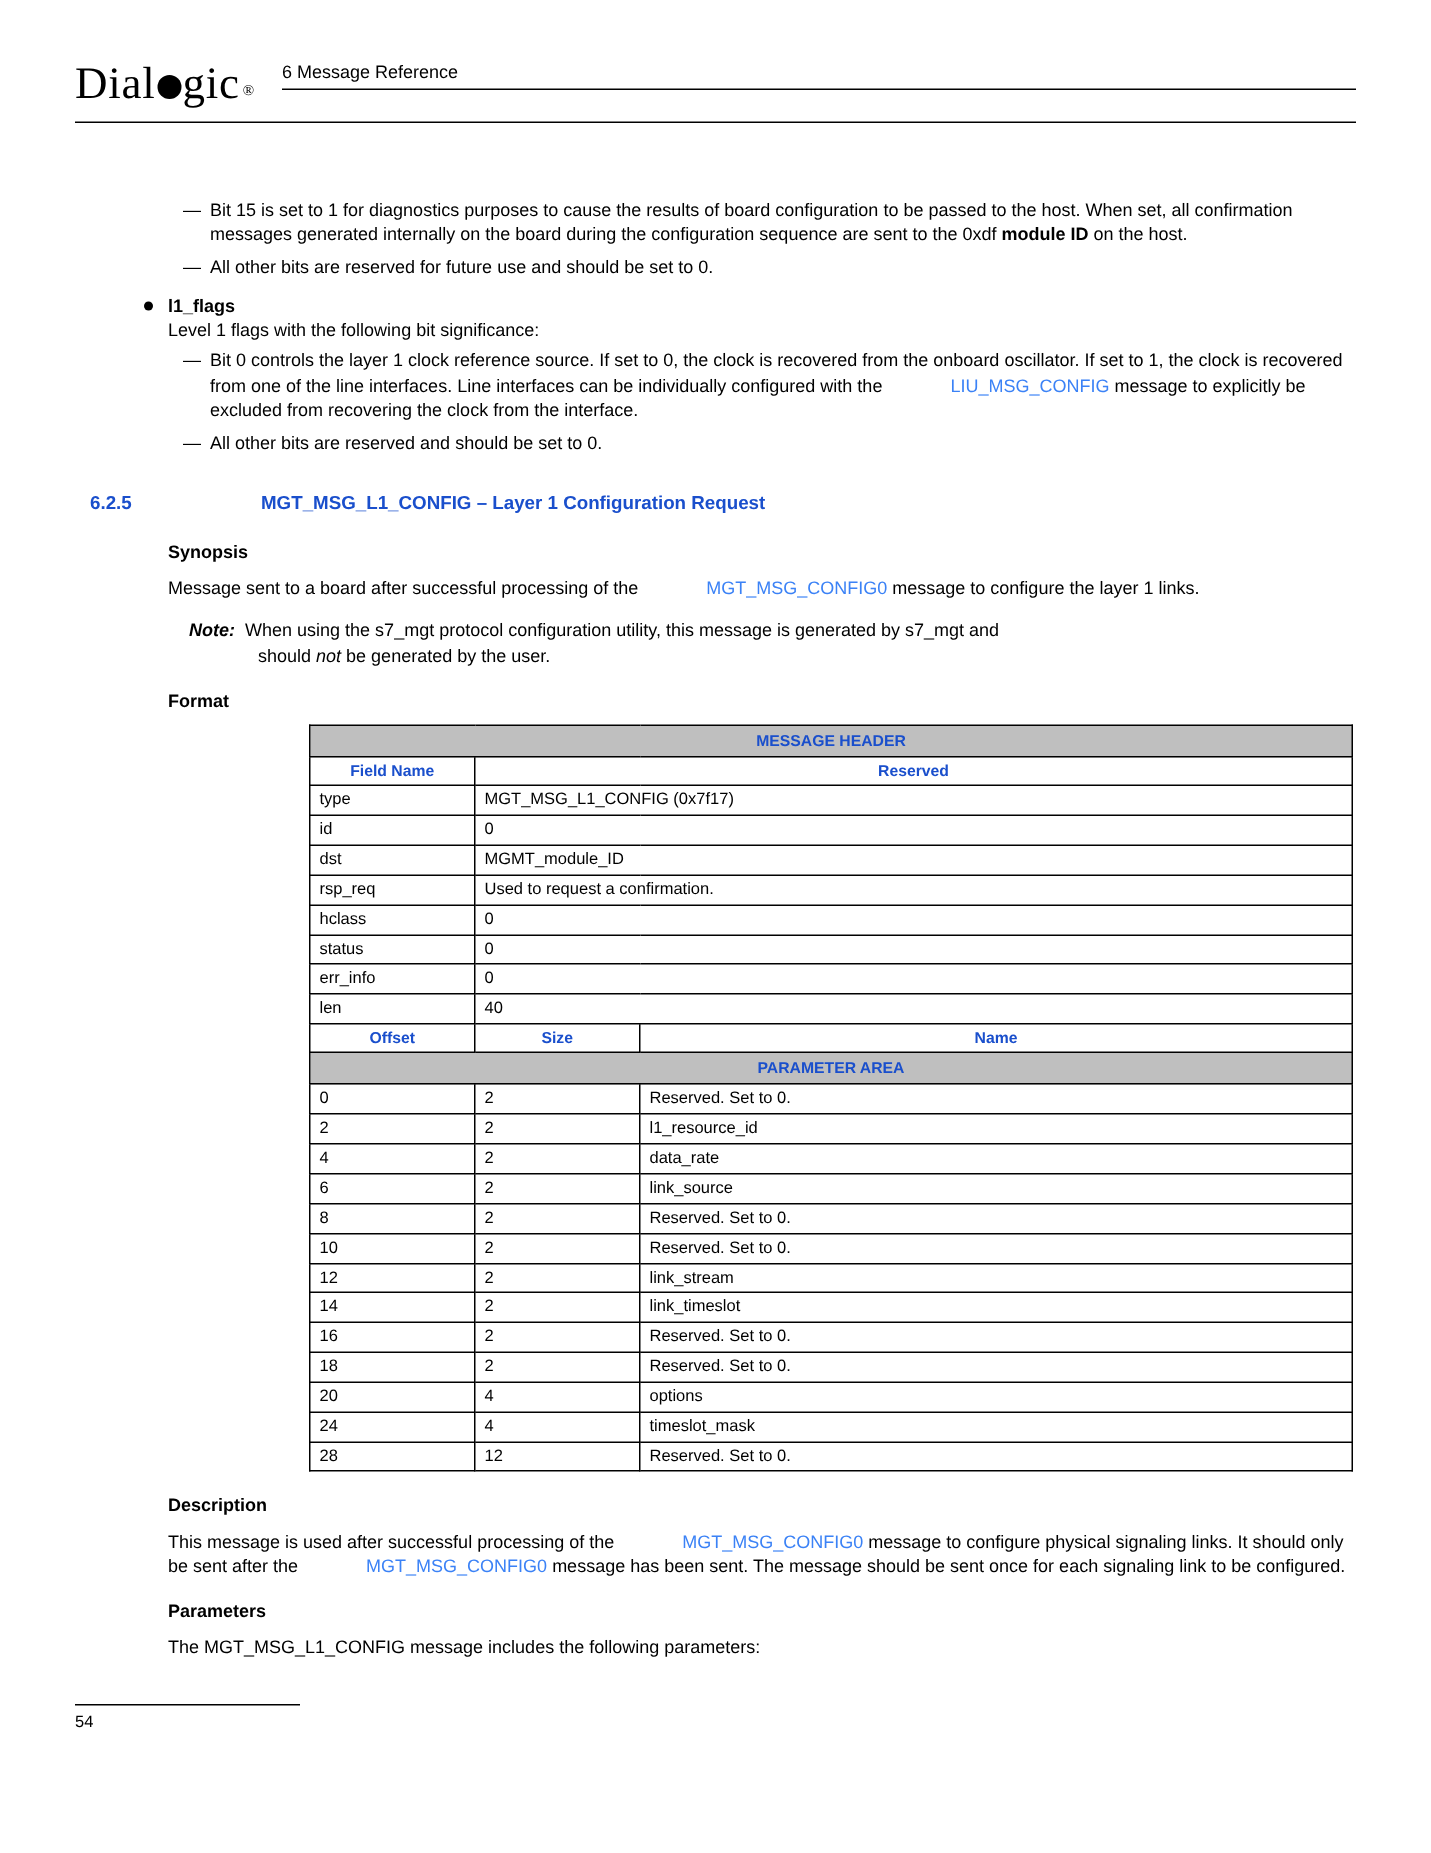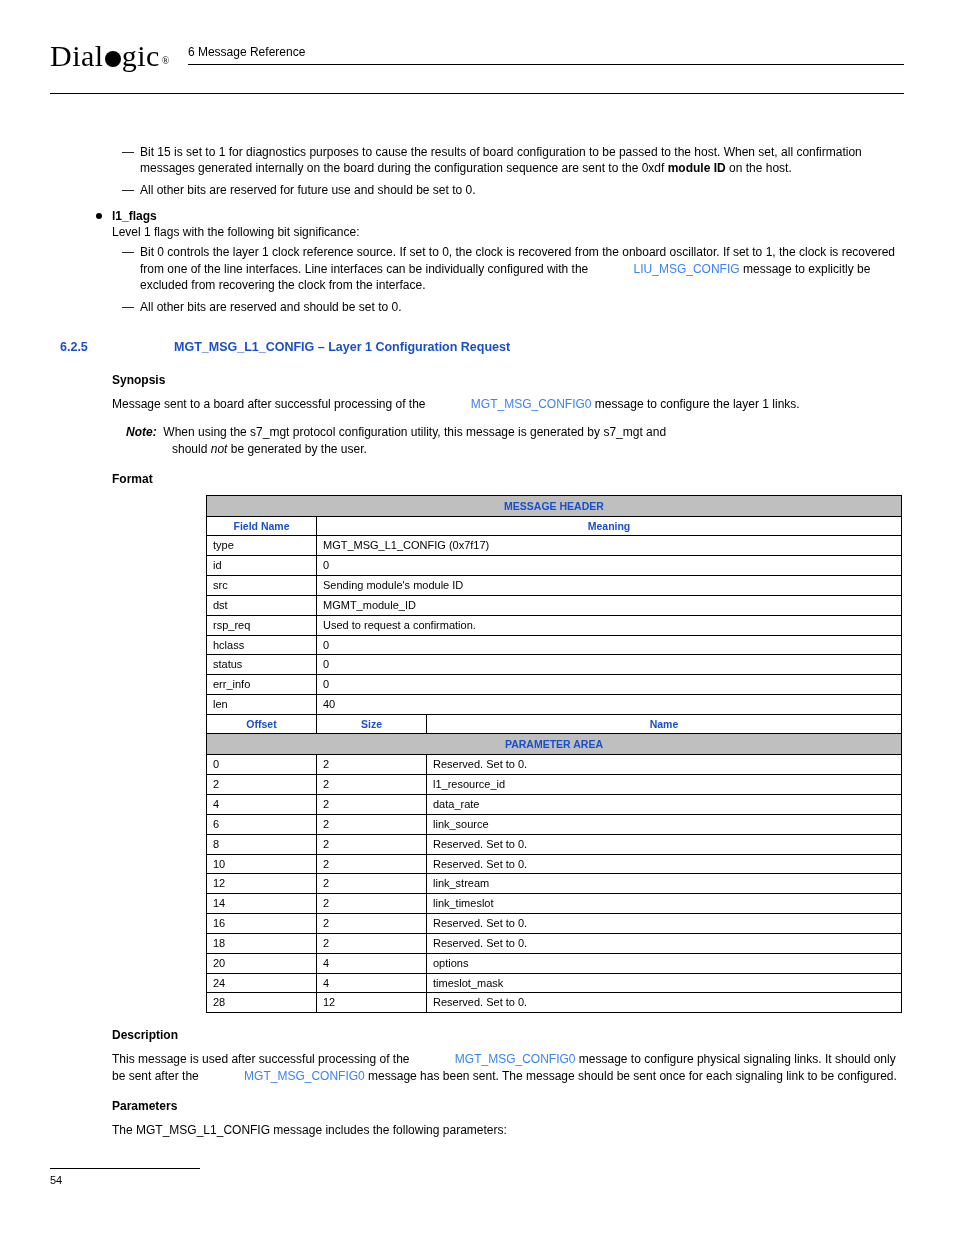--- a/index.html
+++ b/index.html
@@ -7,24 +7,24 @@
     font-family: Verdana, Arial, sans-serif;
     font-size: 12px;
     color: #000;
     background: #fff;
     width: 954px;
     padding: 36px 50px 30px 50px;
     line-height: 1.35;
   }
   .header-row {
     display: flex;
-    align-items: flex-end;
+    align-items: center;
     gap: 18px;
     border-bottom: 1.5px solid #000;
-    padding-bottom: 16px;
+    padding-bottom: 4px;
     margin-bottom: 50px;
   }
   .logo {
     font-family: Georgia, 'Times New Roman', serif;
     font-size: 30px;
     font-weight: 400;
     letter-spacing: 0.5px;
     display: flex;
     align-items: baseline;
   }
@@ -156,35 +156,31 @@
 
   <div class="subhead">Format</div>
 
   <table class="msg">
     <tbody>
         <tr>
           <th colspan="3" class="band">MESSAGE HEADER</th>
         </tr>
     <tr>
       <th class="colhead">Field Name</th>
-      <th class="colhead" colspan="2">Meaning</th>
+      <th class="colhead" colspan="2">Reserved</th>
     </tr>
     </tbody>
       <tbody id="hdr-body">
         <tr>
           <td>type</td>
           <td colspan="2">MGT_MSG_L1_CONFIG (0x7f17)</td>
         </tr>
         <tr>
           <td>id</td>
           <td colspan="2">0</td>
-        </tr>
-        <tr>
-          <td>src</td>
-          <td colspan="2">Sending module's module ID</td>
         </tr>
         <tr>
           <td>dst</td>
           <td colspan="2">MGMT_module_ID</td>
         </tr>
         <tr>
           <td>rsp_req</td>
           <td colspan="2">Used to request a confirmation.</td>
         </tr>
         <tr>

